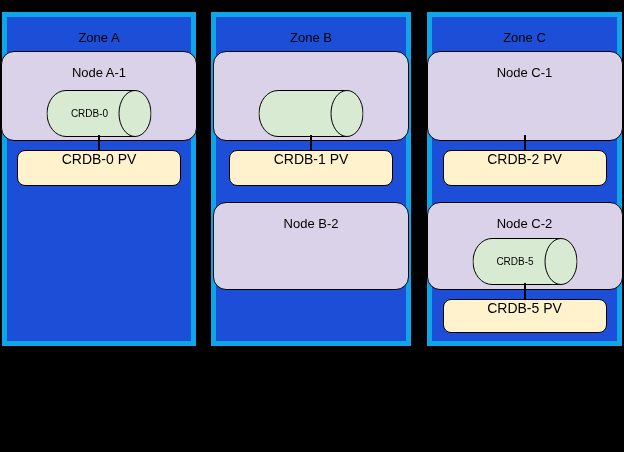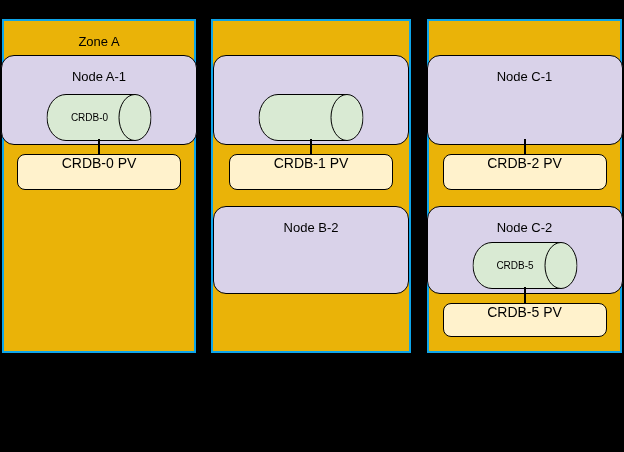--- a/index.html
+++ b/index.html
@@ -1,22 +1,22 @@
 <!DOCTYPE html>
 <html><head>
 <meta charset="utf-8">
 <style>
   html,body{margin:0;padding:0;background:#000;}
   .page{
     position:relative;width:624px;height:452px;background:#000000;
     font-family:"Liberation Sans","DejaVu Sans",sans-serif;color:#000;overflow:hidden;
   }
   .zone{
-    position:absolute;top:19px;height:334px;background:#eab308;
-    border:2px solid #0ea5e9;box-sizing:border-box;
+    position:absolute;top:12px;height:334px;background:#1d4ed8;
+    border:5px solid #0ea5e9;box-sizing:border-box;
   }
   .zone-title{
     position:absolute;top:14px;left:0;width:100%;text-align:center;
     font-size:13px;line-height:14px;
   }
   .node{
     position:absolute;left:50%;transform:translateX(-50%);width:196px;
     background:#d9d2e9;border:1px solid #000;border-radius:13px;box-sizing:border-box;
   }
   .node-tall{height:90px;}
@@ -65,20 +65,21 @@
     </div>
 
     <div class="connector conn1"></div>
 
     <div class="pv pv1">
       <span>CRDB-0 PV</span>
     </div>
   </div>
 
   <div class="zone" style="left:211px;width:200px;">
+    <div class="zone-title">Zone B</div>
 
     <div class="node node1 node-tall">
       <div class="cyl cyl1">
         <svg width="105" height="47" viewBox="0 0 105 47">
           <path d="M 88.5 0.5 L 19.5 0.5 A 19 23 0 0 0 19.5 46.5 L 88.5 46.5 Z" fill="#d9ead3" stroke="#000000" stroke-width="1"></path>
           <ellipse cx="88.5" cy="23.5" rx="16" ry="23" fill="#d9ead3" stroke="#000000" stroke-width="1"></ellipse>
         </svg>
       </div>
     </div>
 
@@ -87,20 +88,21 @@
     <div class="pv pv1">
       <span>CRDB-1 PV</span>
     </div>
 
     <div class="node node2">
       <div class="node-label">Node B-2</div>
     </div>
   </div>
 
   <div class="zone" style="left:427px;width:195px;">
+    <div class="zone-title">Zone C</div>
 
     <div class="node node1 node-tall">
       <div class="node-label">Node C-1</div>
     </div>
 
     <div class="connector conn1"></div>
 
     <div class="pv pv1">
       <span>CRDB-2 PV</span>
     </div>

